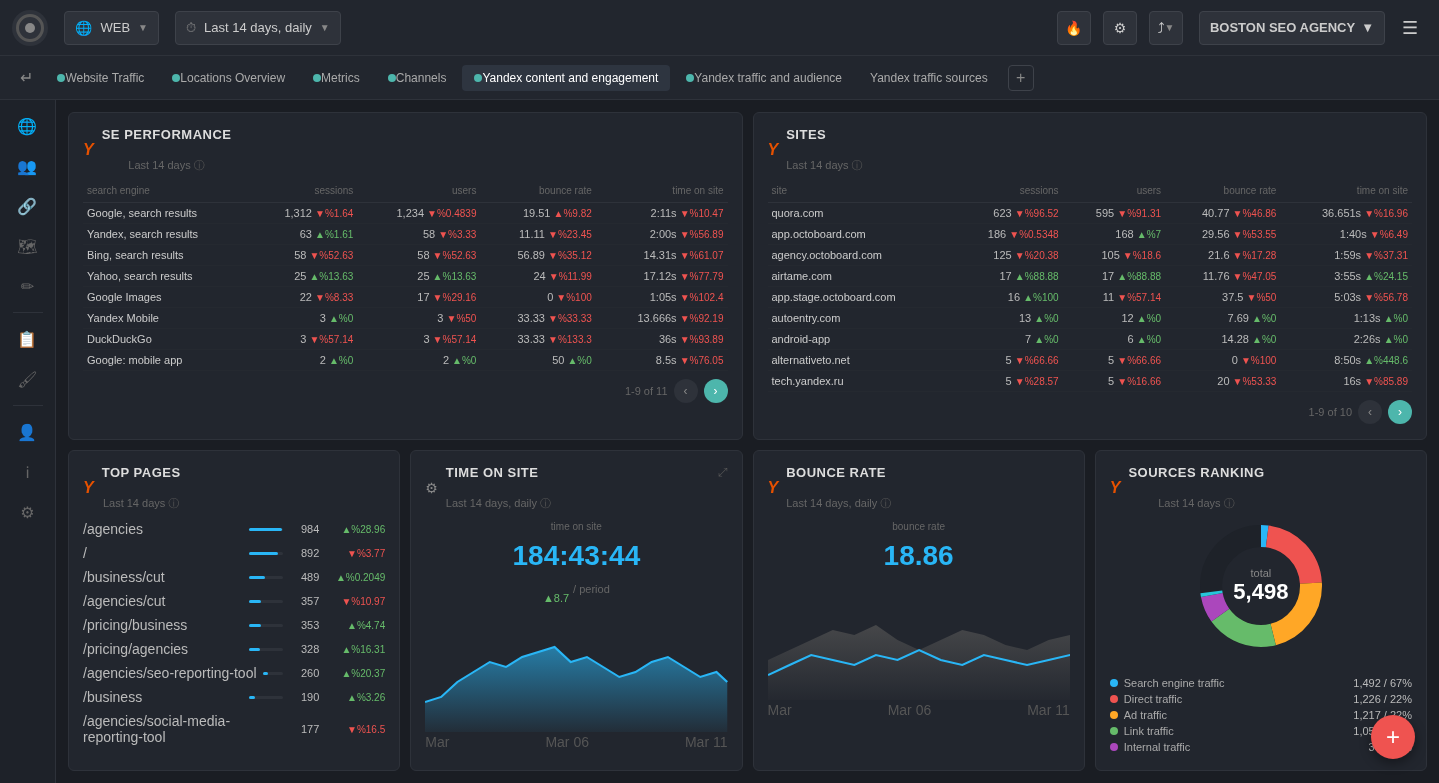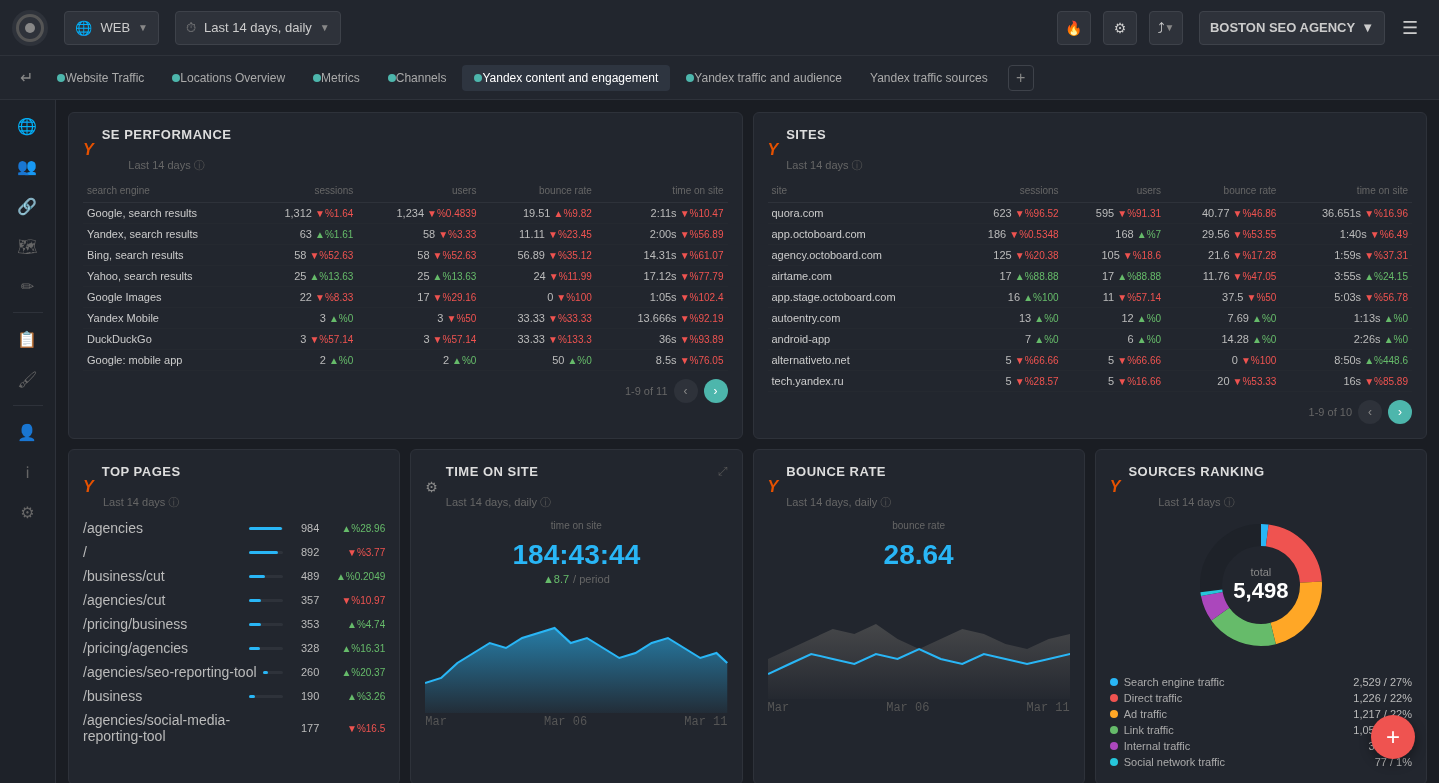--- a/index.html
+++ b/index.html
@@ -310,23 +310,22 @@
       width: 100%;
       height: 120px;
       position: relative;
       margin-top: 8px;
     }
     .chart-area svg { width: 100%; height: 100%; }
     .chart-labels {
       display: flex;
       justify-content: space-between;
       color: #555;
-      font-size: 12px;
+      font-size: 14px;
       margin-top: 2px;
-      font-family: Liberation Mono, monospace;
     }
 
     
     .donut-area {
       display: flex;
       flex-direction: column;
       align-items: center;
     }
     .donut-center {
       position: absolute;
@@ -748,21 +747,21 @@
                 <span>Last 14 days, daily</span>
                 <span class="info-icon"> ⓘ</span>
               </div>
             </div>
           </div>
           <div style="color:#555;cursor:pointer;">⤢</div>
         </div>
         <div style="color:#666;font-size:10px;text-align:center;">time on site</div>
         <div class="metric-big">184:43:44</div>
         <div class="metric-change">
-          <span style="color:#66bb6a;">▲8.7</span>
+          <span style="color:#66bb6a;margin-top:18px;">▲8.7</span>
           <span style="color:#666;">/ period</span>
         </div>
         <div class="chart-area">
           <svg viewBox="0 0 280 120" preserveAspectRatio="none">
             <defs>
               <linearGradient id="blueGrad" x1="0" y1="0" x2="0" y2="1">
                 <stop offset="0%" stop-color="#29b6f6" stop-opacity="0.6"></stop>
                 <stop offset="100%" stop-color="#29b6f6" stop-opacity="0.05"></stop>
               </linearGradient>
             </defs>
@@ -784,21 +783,21 @@
             <div>
               <div class="card-title">BOUNCE RATE</div>
               <div class="card-subtitle">
                 <span>Last 14 days, daily</span>
                 <span class="info-icon"> ⓘ</span>
               </div>
             </div>
           </div>
         </div>
         <div style="color:#666;font-size:10px;text-align:center;">bounce rate</div>
-        <div class="metric-big">28.64</div>
+        <div class="metric-big">18.86</div>
         <div class="chart-area">
           <svg viewBox="0 0 280 120" preserveAspectRatio="none">
             <defs>
               <linearGradient id="grayGrad" x1="0" y1="0" x2="0" y2="1">
                 <stop offset="0%" stop-color="#555" stop-opacity="0.7"></stop>
                 <stop offset="100%" stop-color="#555" stop-opacity="0.05"></stop>
               </linearGradient>
             </defs>
 
             <path d="M0,80 L20,70 L40,60 L60,50 L80,55 L100,45 L120,60 L140,70 L160,60 L180,50 L200,55 L220,65 L240,70 L260,60 L280,55 L280,120 L0,120 Z" fill="url(#grayGrad)"></path>
@@ -848,21 +847,21 @@
               <div class="donut-total-label">total</div>
               <div class="donut-total-val">5,498</div>
             </div>
           </div>
           <div class="legend-list" id="sources-legend">
               <div class="legend-row">
     <span class="legend-name">
       <span class="legend-dot" style="background:#29b6f6"></span>
       <span>Search engine traffic</span>
     </span>
-    <span class="legend-val">2,529 / 27%</span>
+    <span class="legend-val">1,492 / 67%</span>
   </div>
               <div class="legend-row">
     <span class="legend-name">
       <span class="legend-dot" style="background:#ef5350"></span>
       <span>Direct traffic</span>
     </span>
     <span class="legend-val">1,226 / 22%</span>
   </div>
               <div class="legend-row">
     <span class="legend-name">
@@ -878,27 +877,20 @@
     </span>
     <span class="legend-val">1,051 / 19%</span>
   </div>
               <div class="legend-row">
     <span class="legend-name">
       <span class="legend-dot" style="background:#ab47bc"></span>
       <span>Internal traffic</span>
     </span>
     <span class="legend-val">392 / 7%</span>
   </div>
-              <div class="legend-row">
-    <span class="legend-name">
-      <span class="legend-dot" style="background:#26c6da"></span>
-      <span>Social network traffic</span>
-    </span>
-    <span class="legend-val">77 / 1%</span>
-  </div>
             </div>
         </div>
       </div>
 
     </div>
   </div>
 </div>
 
 <div class="fab">+</div>
 

